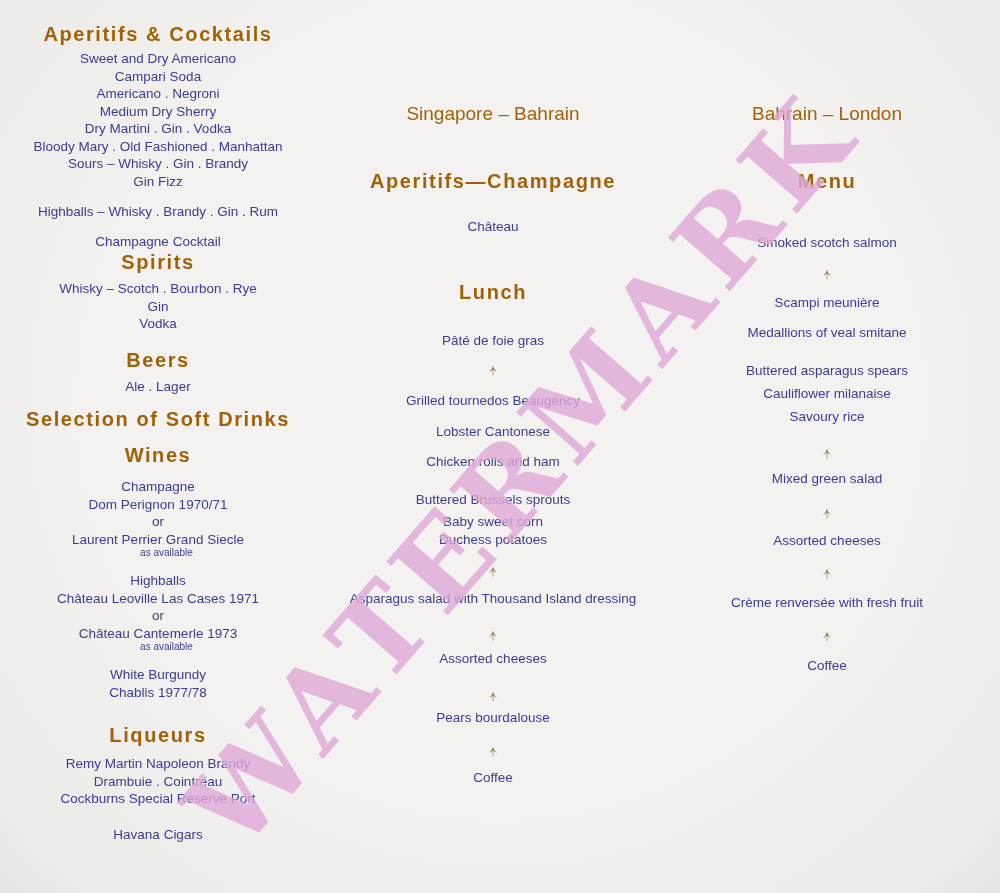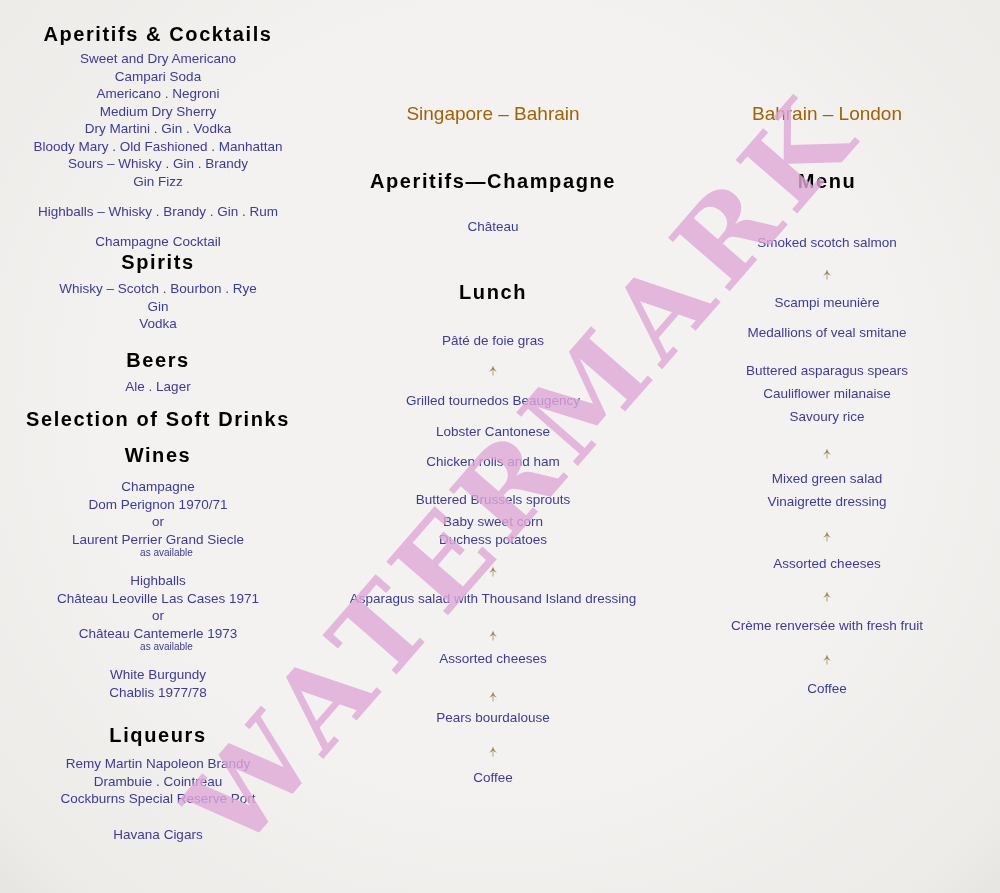--- a/index.html
+++ b/index.html
@@ -7,21 +7,21 @@
     width:1000px;height:893px;position:relative;overflow:hidden;
     background:radial-gradient(ellipse at 50% 45%, #f4f2f0 55%, #edebe8 92%, #e7e5e2 100%);
     font-family:"Liberation Sans","DejaVu Sans",sans-serif;
     -webkit-font-smoothing:antialiased;
   }
   .col{position:absolute;top:0;text-align:center;}
   .col-left{left:0;width:316px;padding-top:22px;}
   .col-mid{left:332px;width:322px;}
   .col-right{left:662px;width:330px;}
   .heading{
-    font-size:20px;font-weight:bold;color:#000000;letter-spacing:1.6px;
+    font-size:20px;font-weight:bold;color:#a16207;letter-spacing:1.6px;
     line-height:24px;margin:0;
   }
   .line{font-size:13.5px;line-height:17.5px;color:#3c3b96;margin:0;}
   .mline{font-size:13.5px;line-height:18px;color:#3c3b96;margin:0;}
   .small{font-size:10px;line-height:12px;color:#3c3b96;margin:0;padding-left:17px;}
   .route{font-size:19px;line-height:18px;color:#a16207;margin:0;}
   .sep{height:16px;line-height:16px;margin:0;}
   .sep svg{display:inline-block;vertical-align:top;}
   .watermark{
     position:absolute;left:522px;top:470px;
@@ -120,21 +120,20 @@
       </svg></div>
   <p class="mline" style="margin-top:11px">Scampi meunière</p>
   <p class="mline" style="margin-top:12px">Medallions of veal smitane</p>
   <p class="mline" style="margin-top:20px">Buttered asparagus spears</p>
   <p class="mline" style="margin-top:5px">Cauliflower milanaise</p>
   <p class="mline" style="margin-top:5px">Savoury rice</p>
   <div class="sep" style="margin-top:20px"><svg width="14" height="16" viewBox="0 0 24 24">
         <path fill="#93804f" d="M12 2.5 C 11.2 6.5, 8.6 10.6, 5.2 13.2 C 8.3 12.2, 10.6 10.4, 11.4 8.8 L 11.4 19.5 L 12.6 19.5 L 12.6 8.8 C 13.4 10.4, 15.7 12.2, 18.8 13.2 C 15.4 10.6, 12.8 6.5, 12 2.5 Z"></path>
       </svg></div>
   <p class="mline" style="margin-top:8px">Mixed green salad</p>
-  <p class="mline" style="margin-top:5px">Vinaigrette dressing</p>
   <div class="sep" style="margin-top:18px"><svg width="14" height="16" viewBox="0 0 24 24">
         <path fill="#93804f" d="M12 2.5 C 11.2 6.5, 8.6 10.6, 5.2 13.2 C 8.3 12.2, 10.6 10.4, 11.4 8.8 L 11.4 19.5 L 12.6 19.5 L 12.6 8.8 C 13.4 10.4, 15.7 12.2, 18.8 13.2 C 15.4 10.6, 12.8 6.5, 12 2.5 Z"></path>
       </svg></div>
   <p class="mline" style="margin-top:10px">Assorted cheeses</p>
   <div class="sep" style="margin-top:16px"><svg width="14" height="16" viewBox="0 0 24 24">
         <path fill="#93804f" d="M12 2.5 C 11.2 6.5, 8.6 10.6, 5.2 13.2 C 8.3 12.2, 10.6 10.4, 11.4 8.8 L 11.4 19.5 L 12.6 19.5 L 12.6 8.8 C 13.4 10.4, 15.7 12.2, 18.8 13.2 C 15.4 10.6, 12.8 6.5, 12 2.5 Z"></path>
       </svg></div>
   <p class="mline" style="margin-top:12px">Crème renversée with fresh fruit</p>
   <div class="sep" style="margin-top:17px"><svg width="14" height="16" viewBox="0 0 24 24">
         <path fill="#93804f" d="M12 2.5 C 11.2 6.5, 8.6 10.6, 5.2 13.2 C 8.3 12.2, 10.6 10.4, 11.4 8.8 L 11.4 19.5 L 12.6 19.5 L 12.6 8.8 C 13.4 10.4, 15.7 12.2, 18.8 13.2 C 15.4 10.6, 12.8 6.5, 12 2.5 Z"></path>

